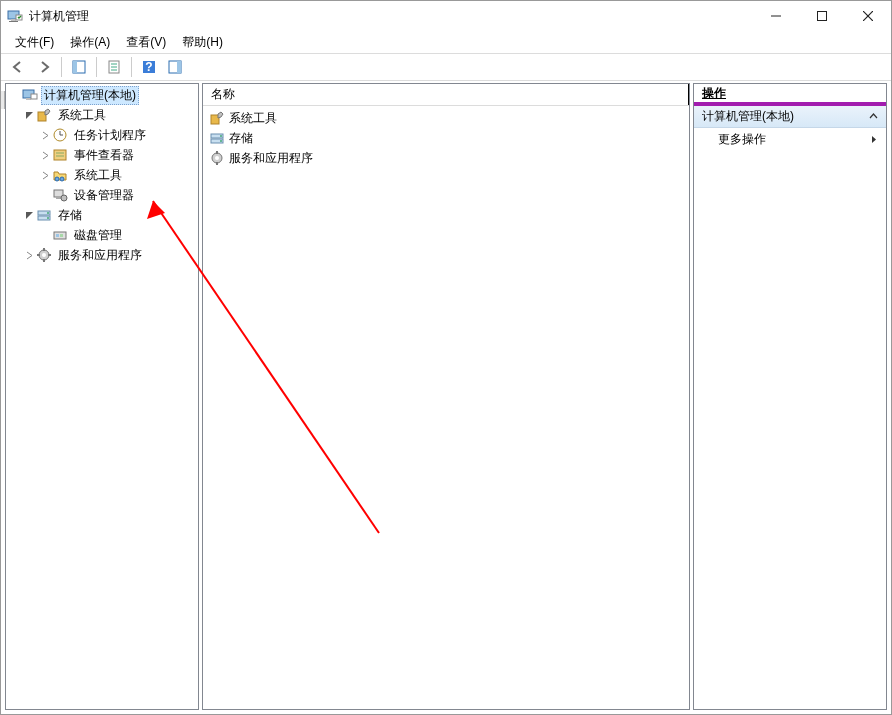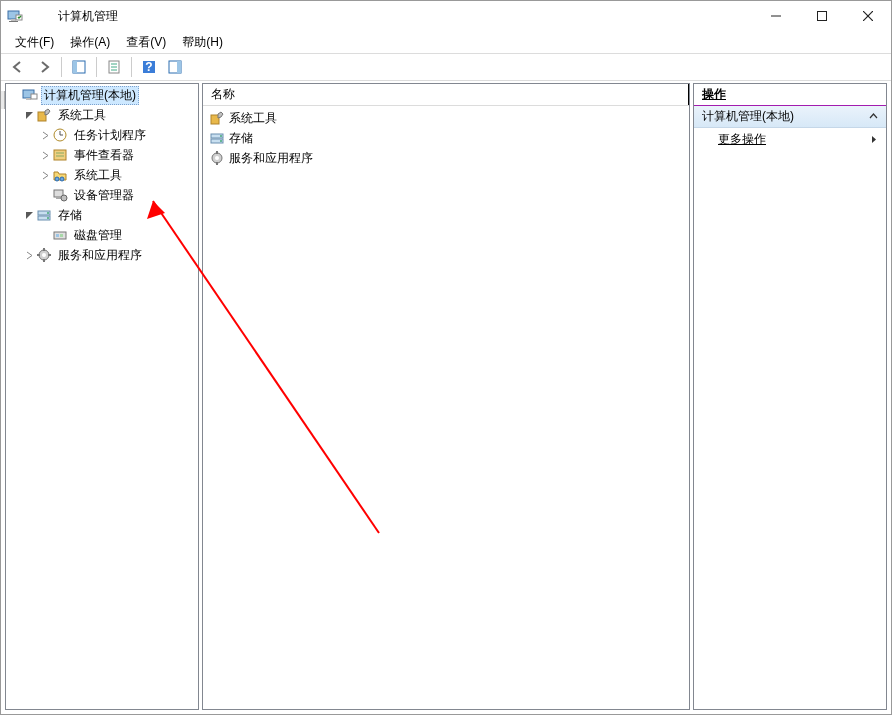--- a/index.html
+++ b/index.html
@@ -1,18 +1,18 @@
 <!DOCTYPE html>
 <html><head>
 <meta charset="utf-8">
 <style>
 * { box-sizing: border-box; margin: 0; padding: 0; font-family: "Microsoft YaHei", "Segoe UI", sans-serif; font-size: 12px; }
 body { background: #fff; width: 892px; height: 715px; overflow: hidden; border: 1px solid #999; position: relative; }
 
-.titlebar { height: 30px; display: flex; align-items: center; padding-left: 6px; background: #fff; gap: 29px; }
+.titlebar { height: 30px; display: flex; align-items: center; padding-left: 6px; background: #fff; }
 .titlebar .app-icon { width: 16px; height: 16px; margin-right: 6px; display:flex; align-items:center; justify-content:center; }
 .titlebar .title-text { flex: 1; }
 .win-btns { display: flex; height: 100%; }
 .win-btn { width: 46px; height: 30px; display:flex; align-items:center; justify-content:center; color:#222; }
 
 .menubar { height: 22px; display:flex; align-items:center; padding: 0 6px; gap: 0; }
 .menubar .menu-item { padding: 2px 8px; }
 
 .toolbar { height: 28px; border-top:1px solid #dcdcdc; border-bottom:1px solid #dcdcdc; display:flex; align-items:center; padding: 0 4px; gap:0; }
 .tool-btn { width:24px; height:22px; display:flex; align-items:center; justify-content:center; border:1px solid transparent; margin:0 1px; }
@@ -34,23 +34,23 @@
 .indent-0 { padding-left:2px; }
 .indent-1 { padding-left:16px; }
 .indent-2 { padding-left:32px; }
 
 .list-header { height:22px; border-bottom:1px solid #dcdcdc; display:flex; align-items:center; }
 .list-header .col { padding: 0 8px; height:100%; display:flex; align-items:center; border-right:1px solid #000000; flex:1; }
 .list-body { padding:2px 0; }
 .list-row { display:flex; align-items:center; height:20px; padding-left:6px; gap:4px; }
 .list-row .node-icon { width:16px; height:16px; display:flex; align-items:center; justify-content:center; }
 
-.actions-header { height:22px; border-bottom:1px solid #a21caf; display:flex; align-items:center; padding:0 8px; font-weight:bold;text-decoration:underline; }
+.actions-header { height:22px; border-bottom:4px solid #a21caf; display:flex; align-items:center; padding:0 8px; font-weight:bold;text-decoration:underline; }
 .actions-section-hdr { height:22px; background: linear-gradient(#eaf3fb,#d7e8f7); border-bottom:1px solid #c5d7e8; display:flex; align-items:center; justify-content:space-between; padding:0 8px; }
-.actions-link { height:22px; display:flex; align-items:center; justify-content:space-between; padding:0 8px 0 24px;text-decoration:underline; }
+.actions-link { height:22px; display:flex; align-items:center; justify-content:space-between; padding:0 8px 0 24px; }
 
 svg { display:block; }
 
 .arrow-annotation { position:absolute; pointer-events:none; z-index:50; }
 .left-edge-chunk { position:absolute; left:0; top:90px; width:4px; height:18px; background:#e9e9e9; border-right:1px solid #b0b0b0; z-index:5; }
 </style>
 </head>
 <body>
 
 <div class="titlebar">

